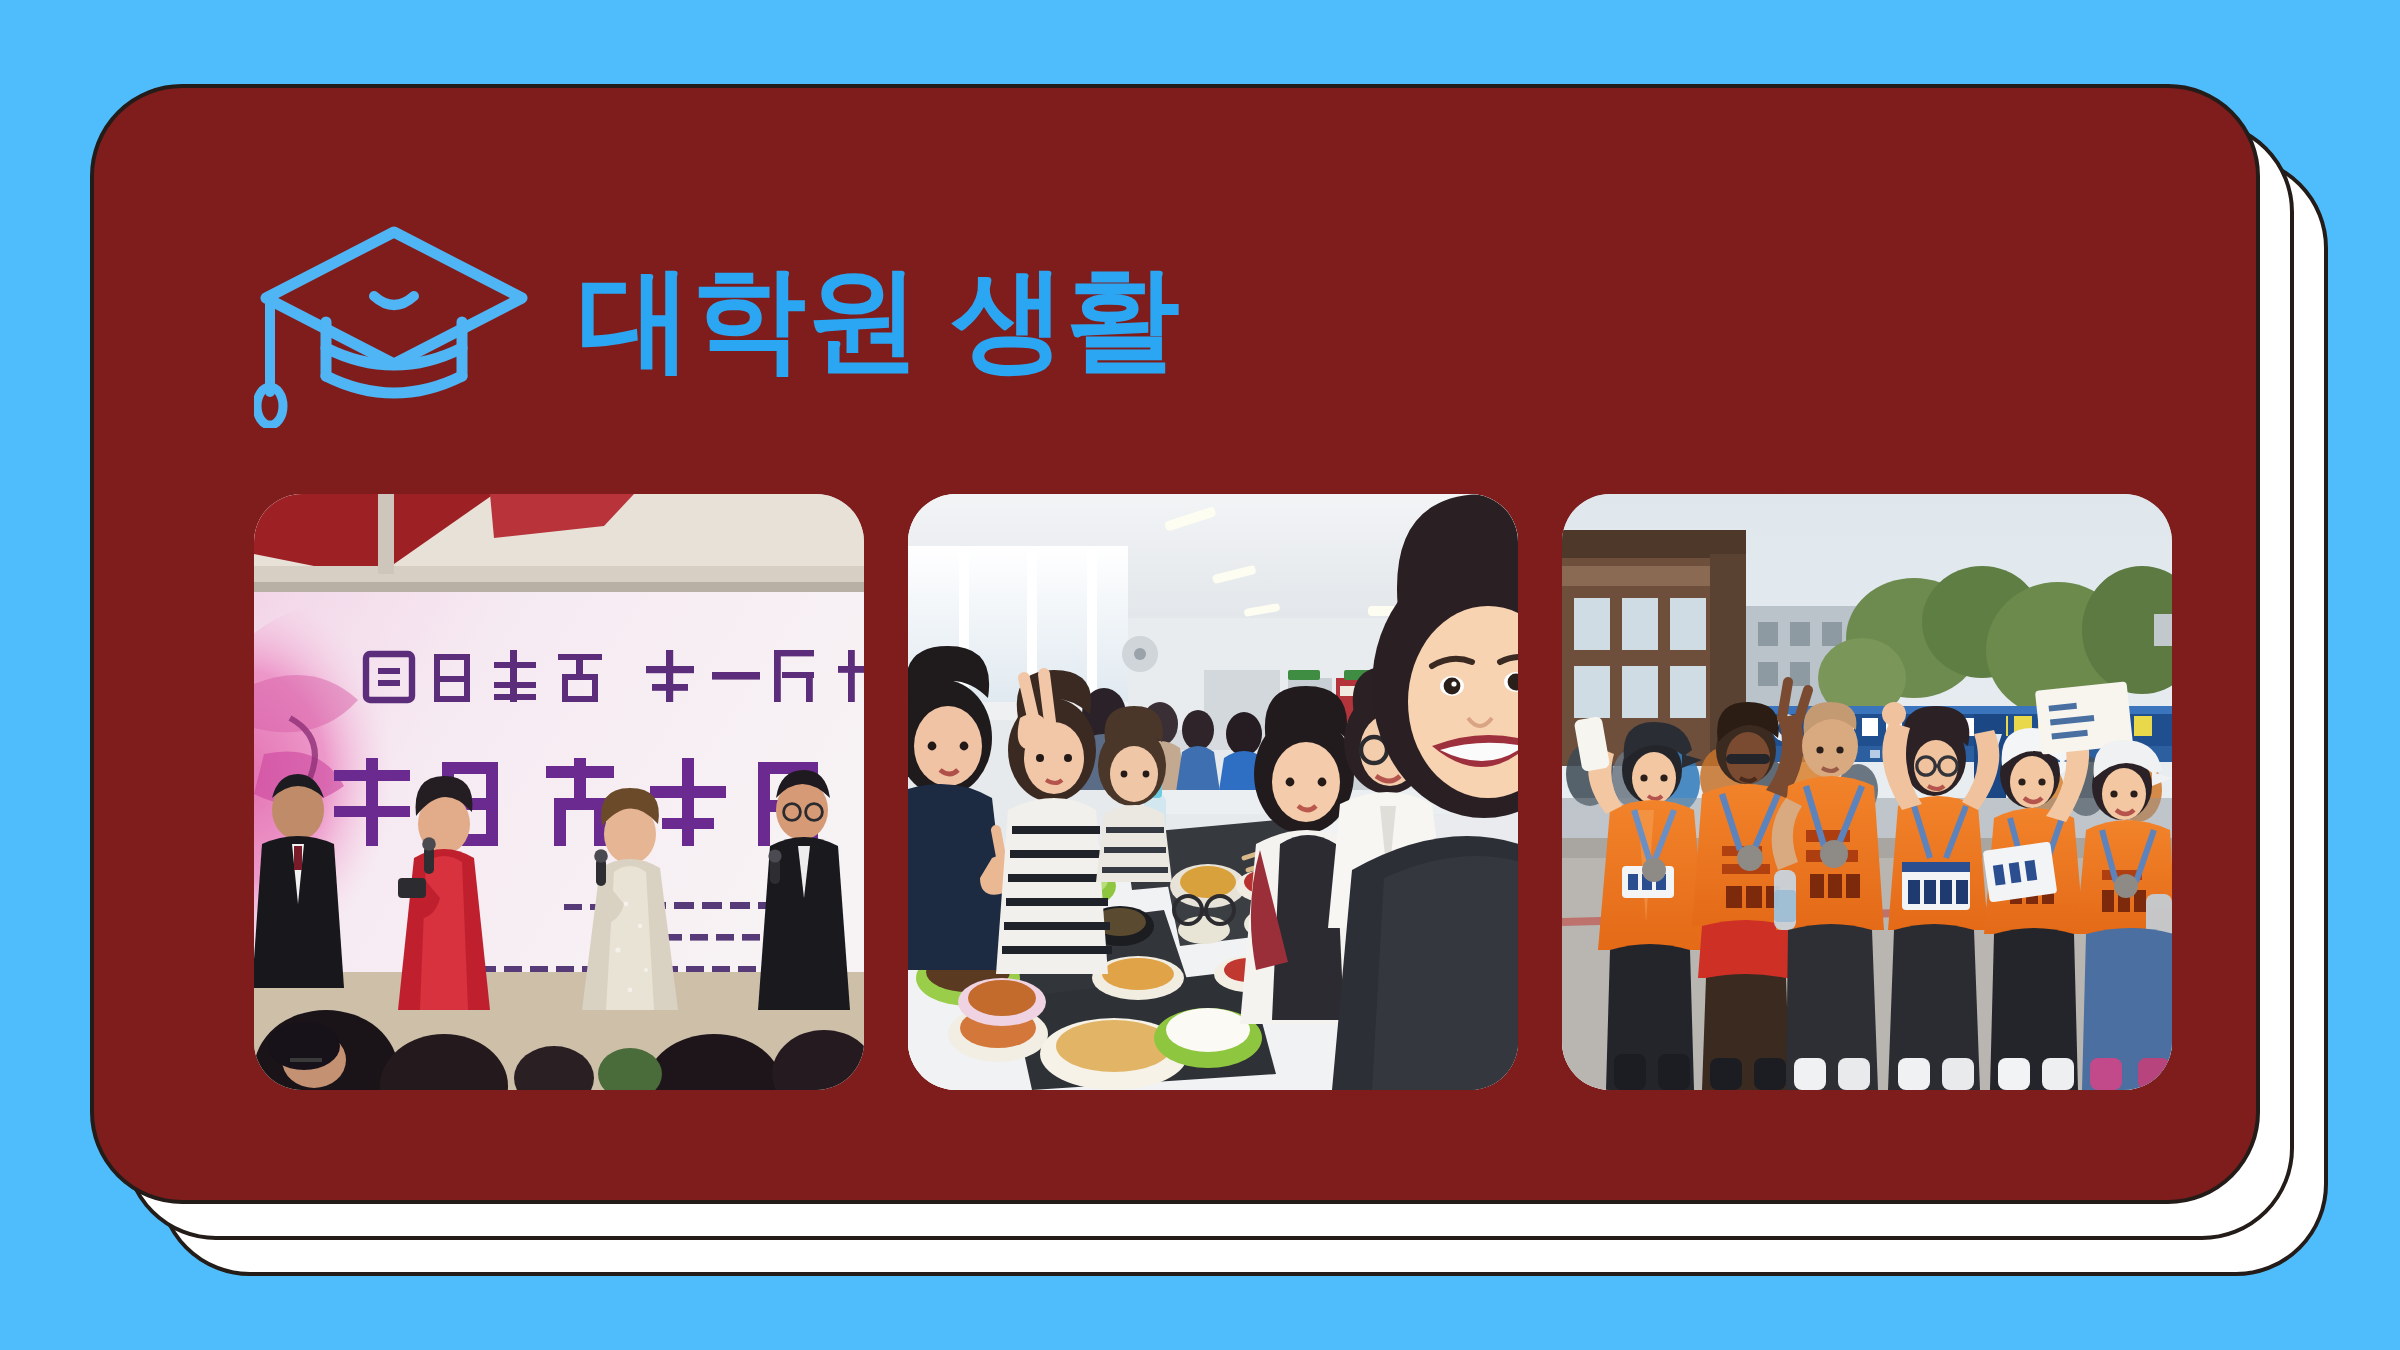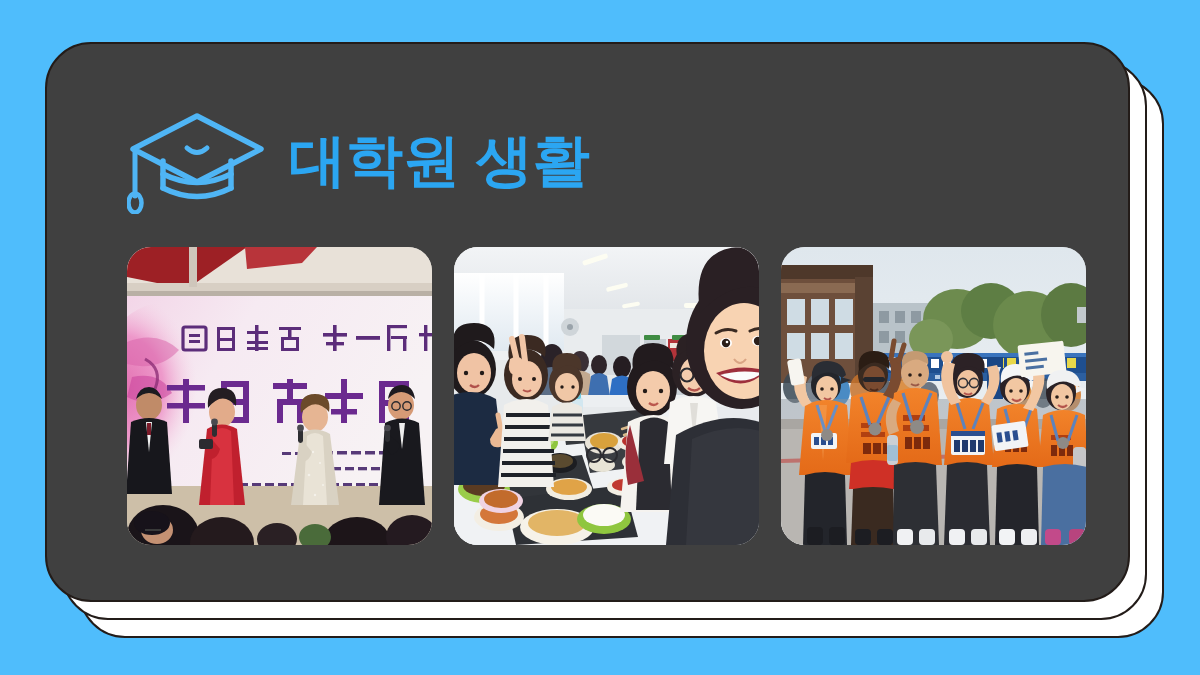--- a/index.html
+++ b/index.html
@@ -38,21 +38,21 @@
 
   .card-layer.back2 { transform: translate(34px, 36px); }
   .card-layer.back1 { transform: translate(17px, 18px); }
 
   .card-main {
     position: absolute;
     left: 0;
     top: 0;
     width: 1085px;
     height: 560px;
-    background: #404040;
+    background: #7f1d1d;
     border: 2.5px solid #231C19;
     border-radius: 46px;
     overflow: hidden;
   }
 
   
   .header {
     position: absolute;
     left: 80px;
     top: 62px;

